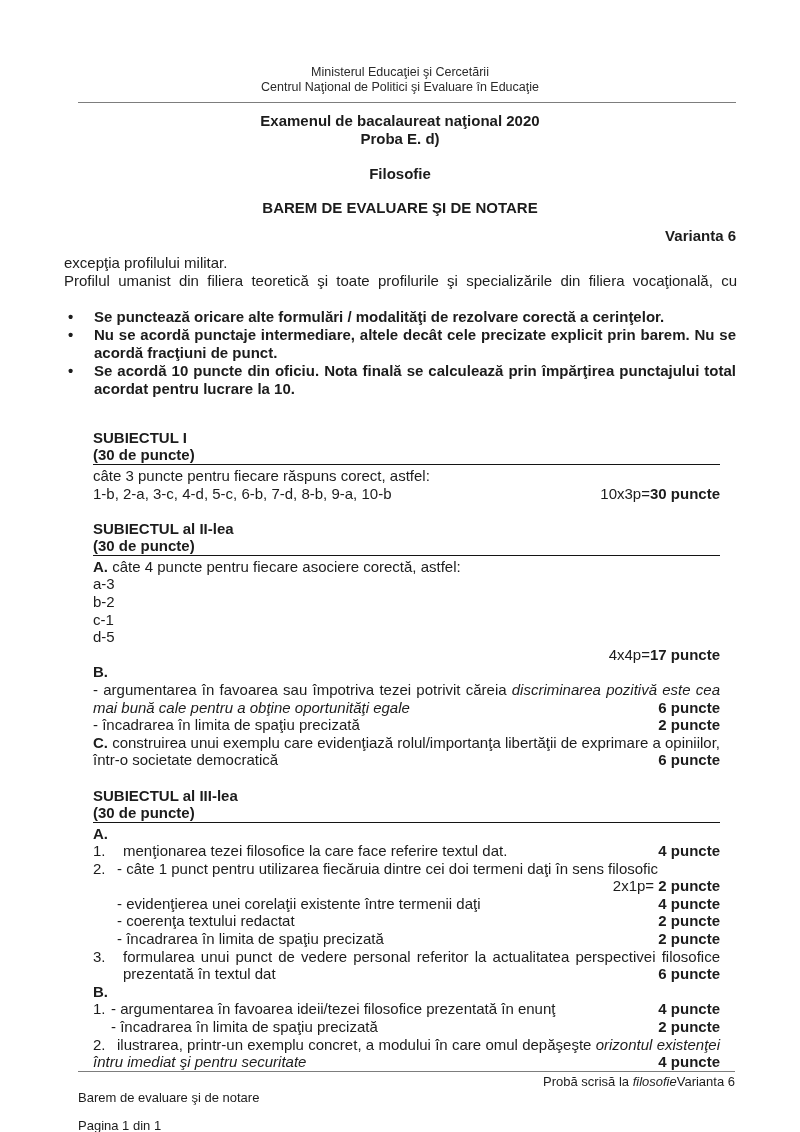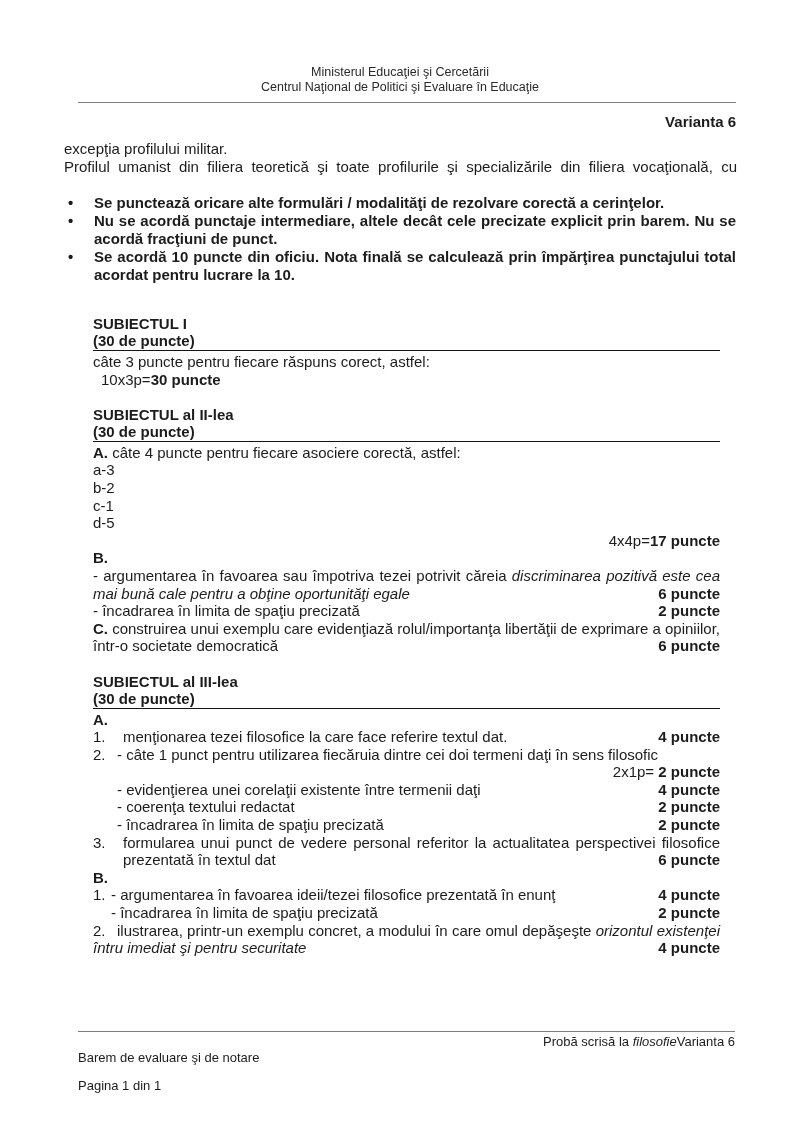--- a/index.html
+++ b/index.html
@@ -40,20 +40,26 @@
 </style>
 </head>
 <body>
 
 <div class="page">
   <div class="doc-header">
     <div>Ministerul Educaţiei şi Cercetării</div>
     <div>Centrul Naţional de Politici şi Evaluare în Educaţie</div>
   </div>
   <hr class="header-rule">
+  <div class="title-block">
+    <div class="t-exam">Examenul de bacalaureat naţional 2020</div>
+    <div>Proba E. d)</div>
+    <div class="t-subject">Filosofie</div>
+    <div class="t-barem">BAREM DE EVALUARE ŞI DE NOTARE</div>
+  </div>
   <div class="variant-line">Varianta 6</div>
 
   <div id="blocks">
       <div class="block intro">
         <div class="row">
           <span class="main"><span>excepţia profilului militar.</span></span>
         </div>
         <div class="row">
           <span class="main fill"><span>Profilul umanist din filiera teoretică şi toate profilurile şi specializările din filiera vocaţională, cu</span></span>
         </div>
@@ -82,20 +88,21 @@
       </div>
       <div class="block sec sec1">
         <div class="sec-head">
           <span>SUBIECTUL I</span>
           <span>(30 de puncte)</span>
         </div>
         <div class="row">
           <span class="main"><span>câte 3 puncte pentru fiecare răspuns corect, astfel:</span></span>
         </div>
         <div class="row">
+          <span class="main"><span>1-b, 2-a, 3-c, 4-d, 5-c, 6-b, 7-d, 8-b, 9-a, 10-b</span></span>
           <span class="pts"><span>10x3p=</span><span class="bold ">30 puncte</span></span>
         </div>
         <div class="row blank"></div>
       </div>
       <div class="block sec">
         <div class="sec-head">
           <span>SUBIECTUL al II-lea</span>
           <span>(30 de puncte)</span>
         </div>
         <div class="row">

